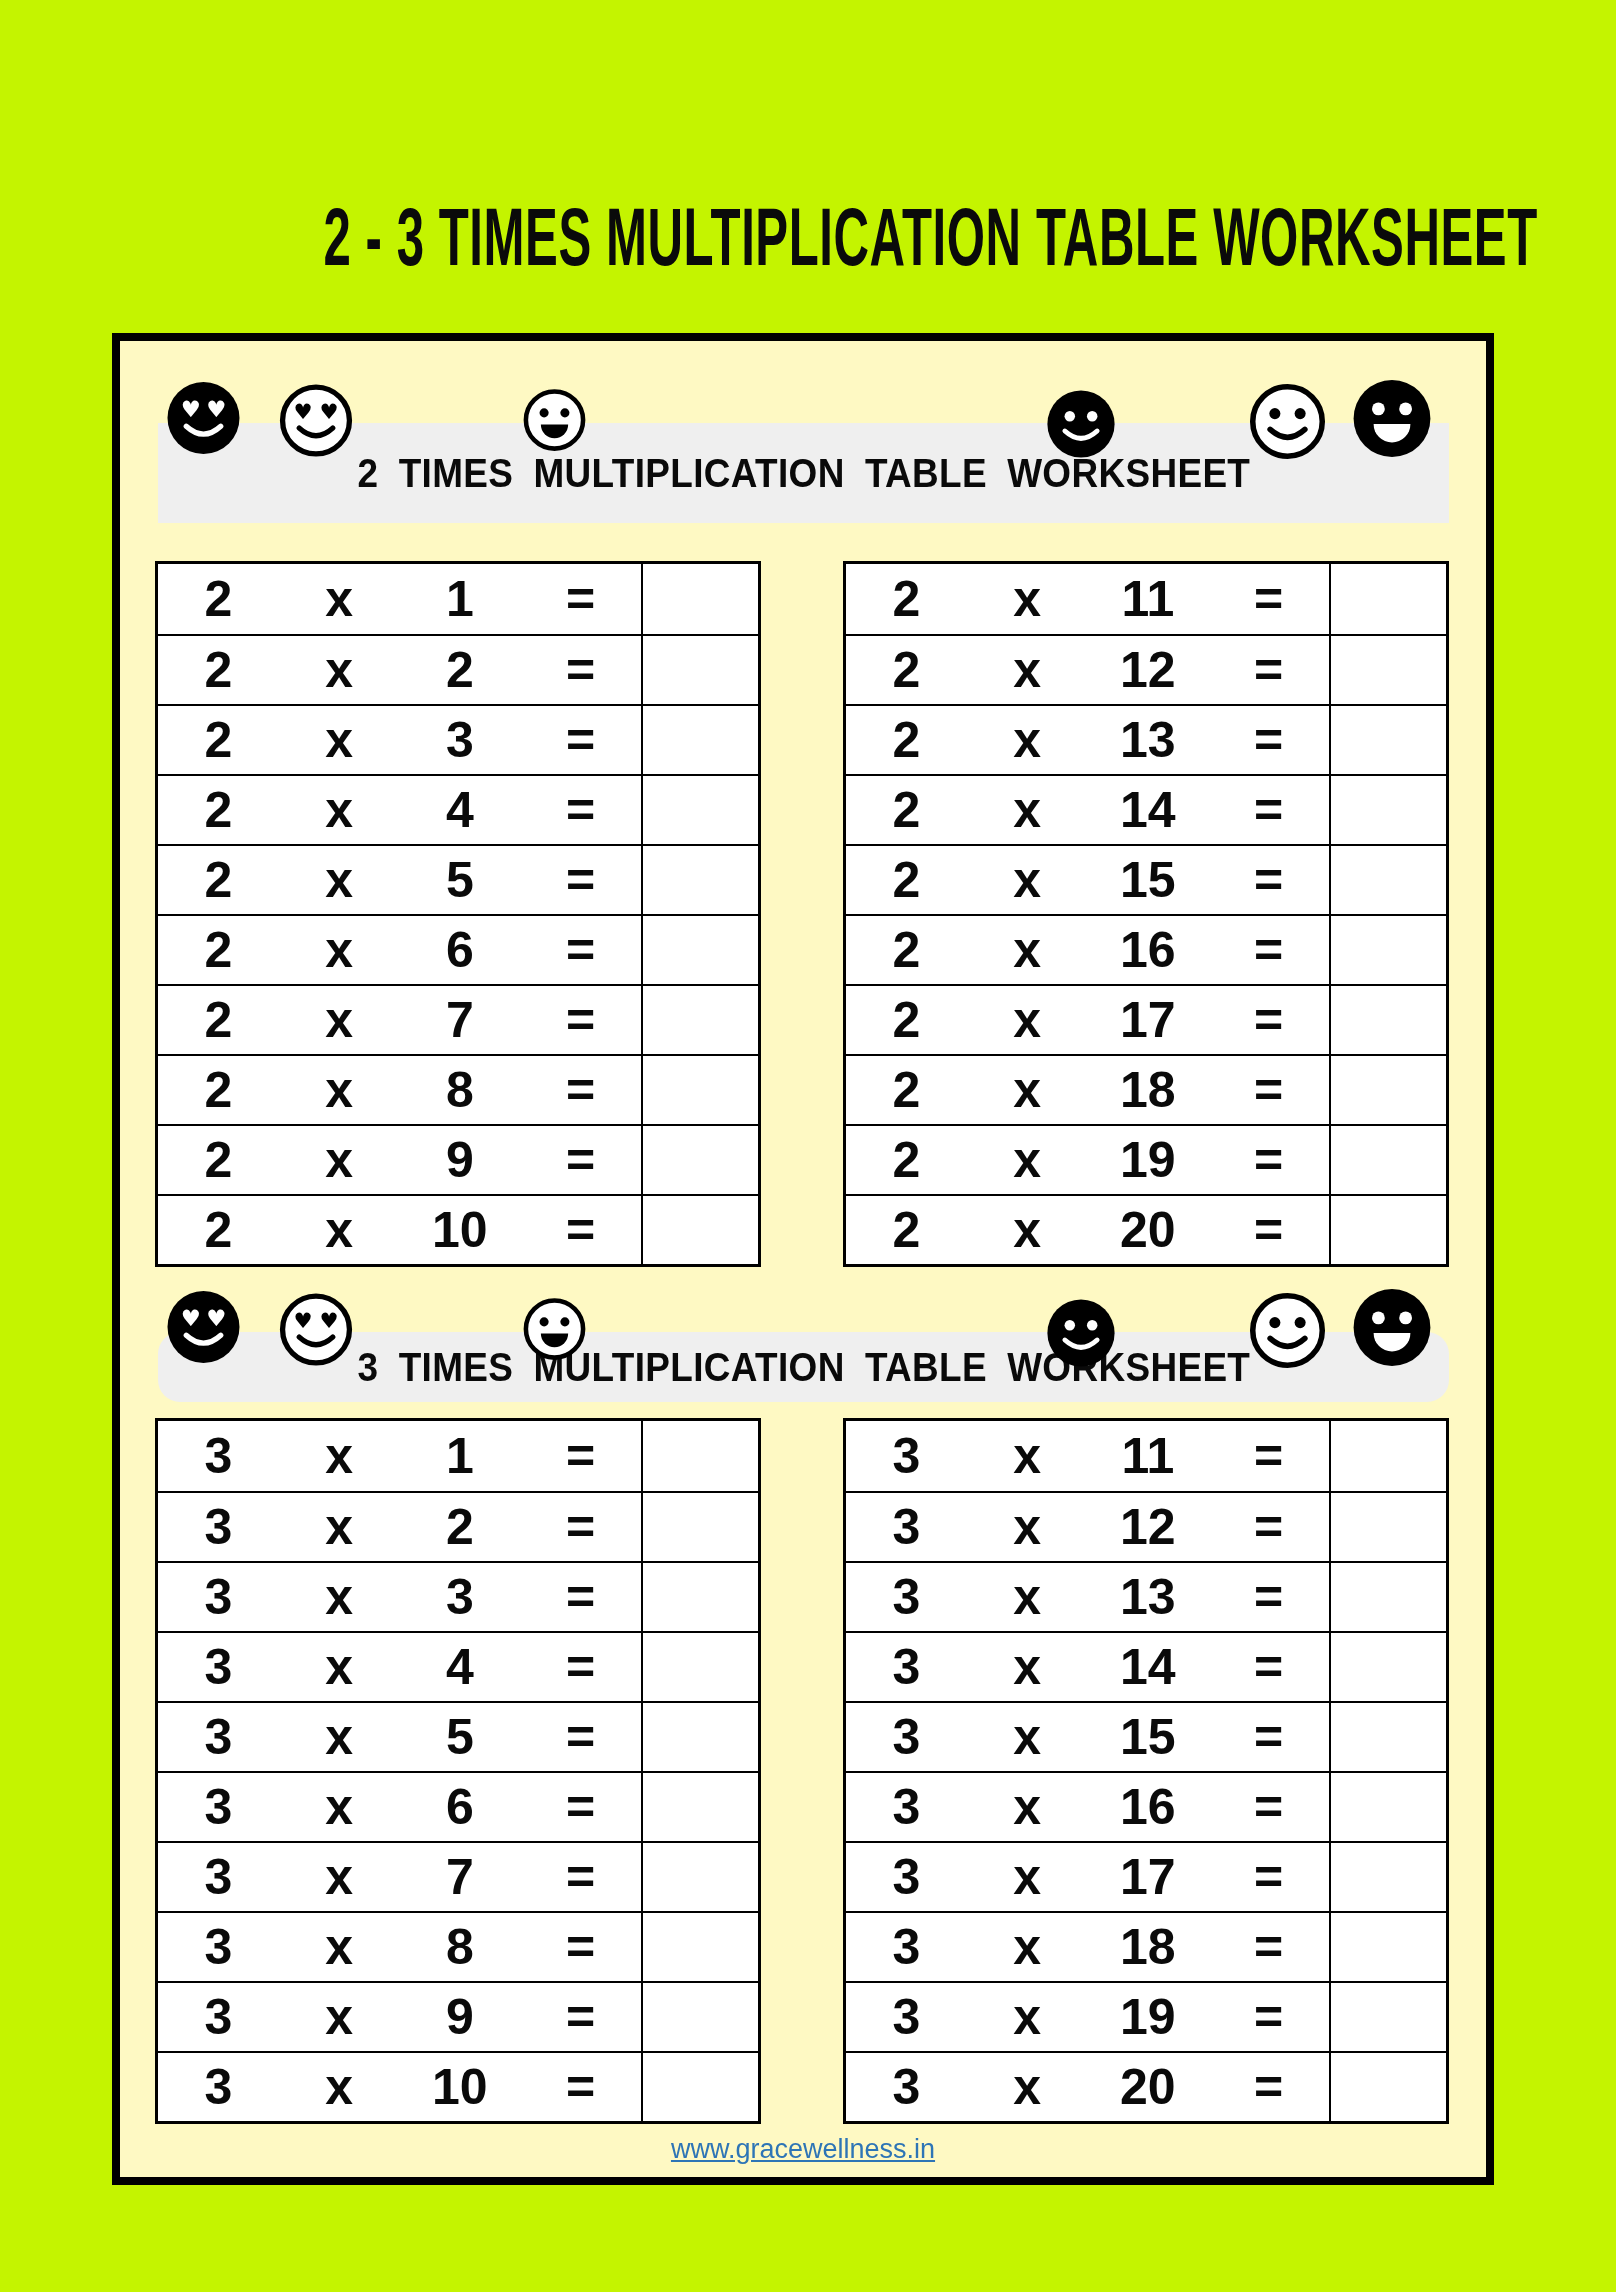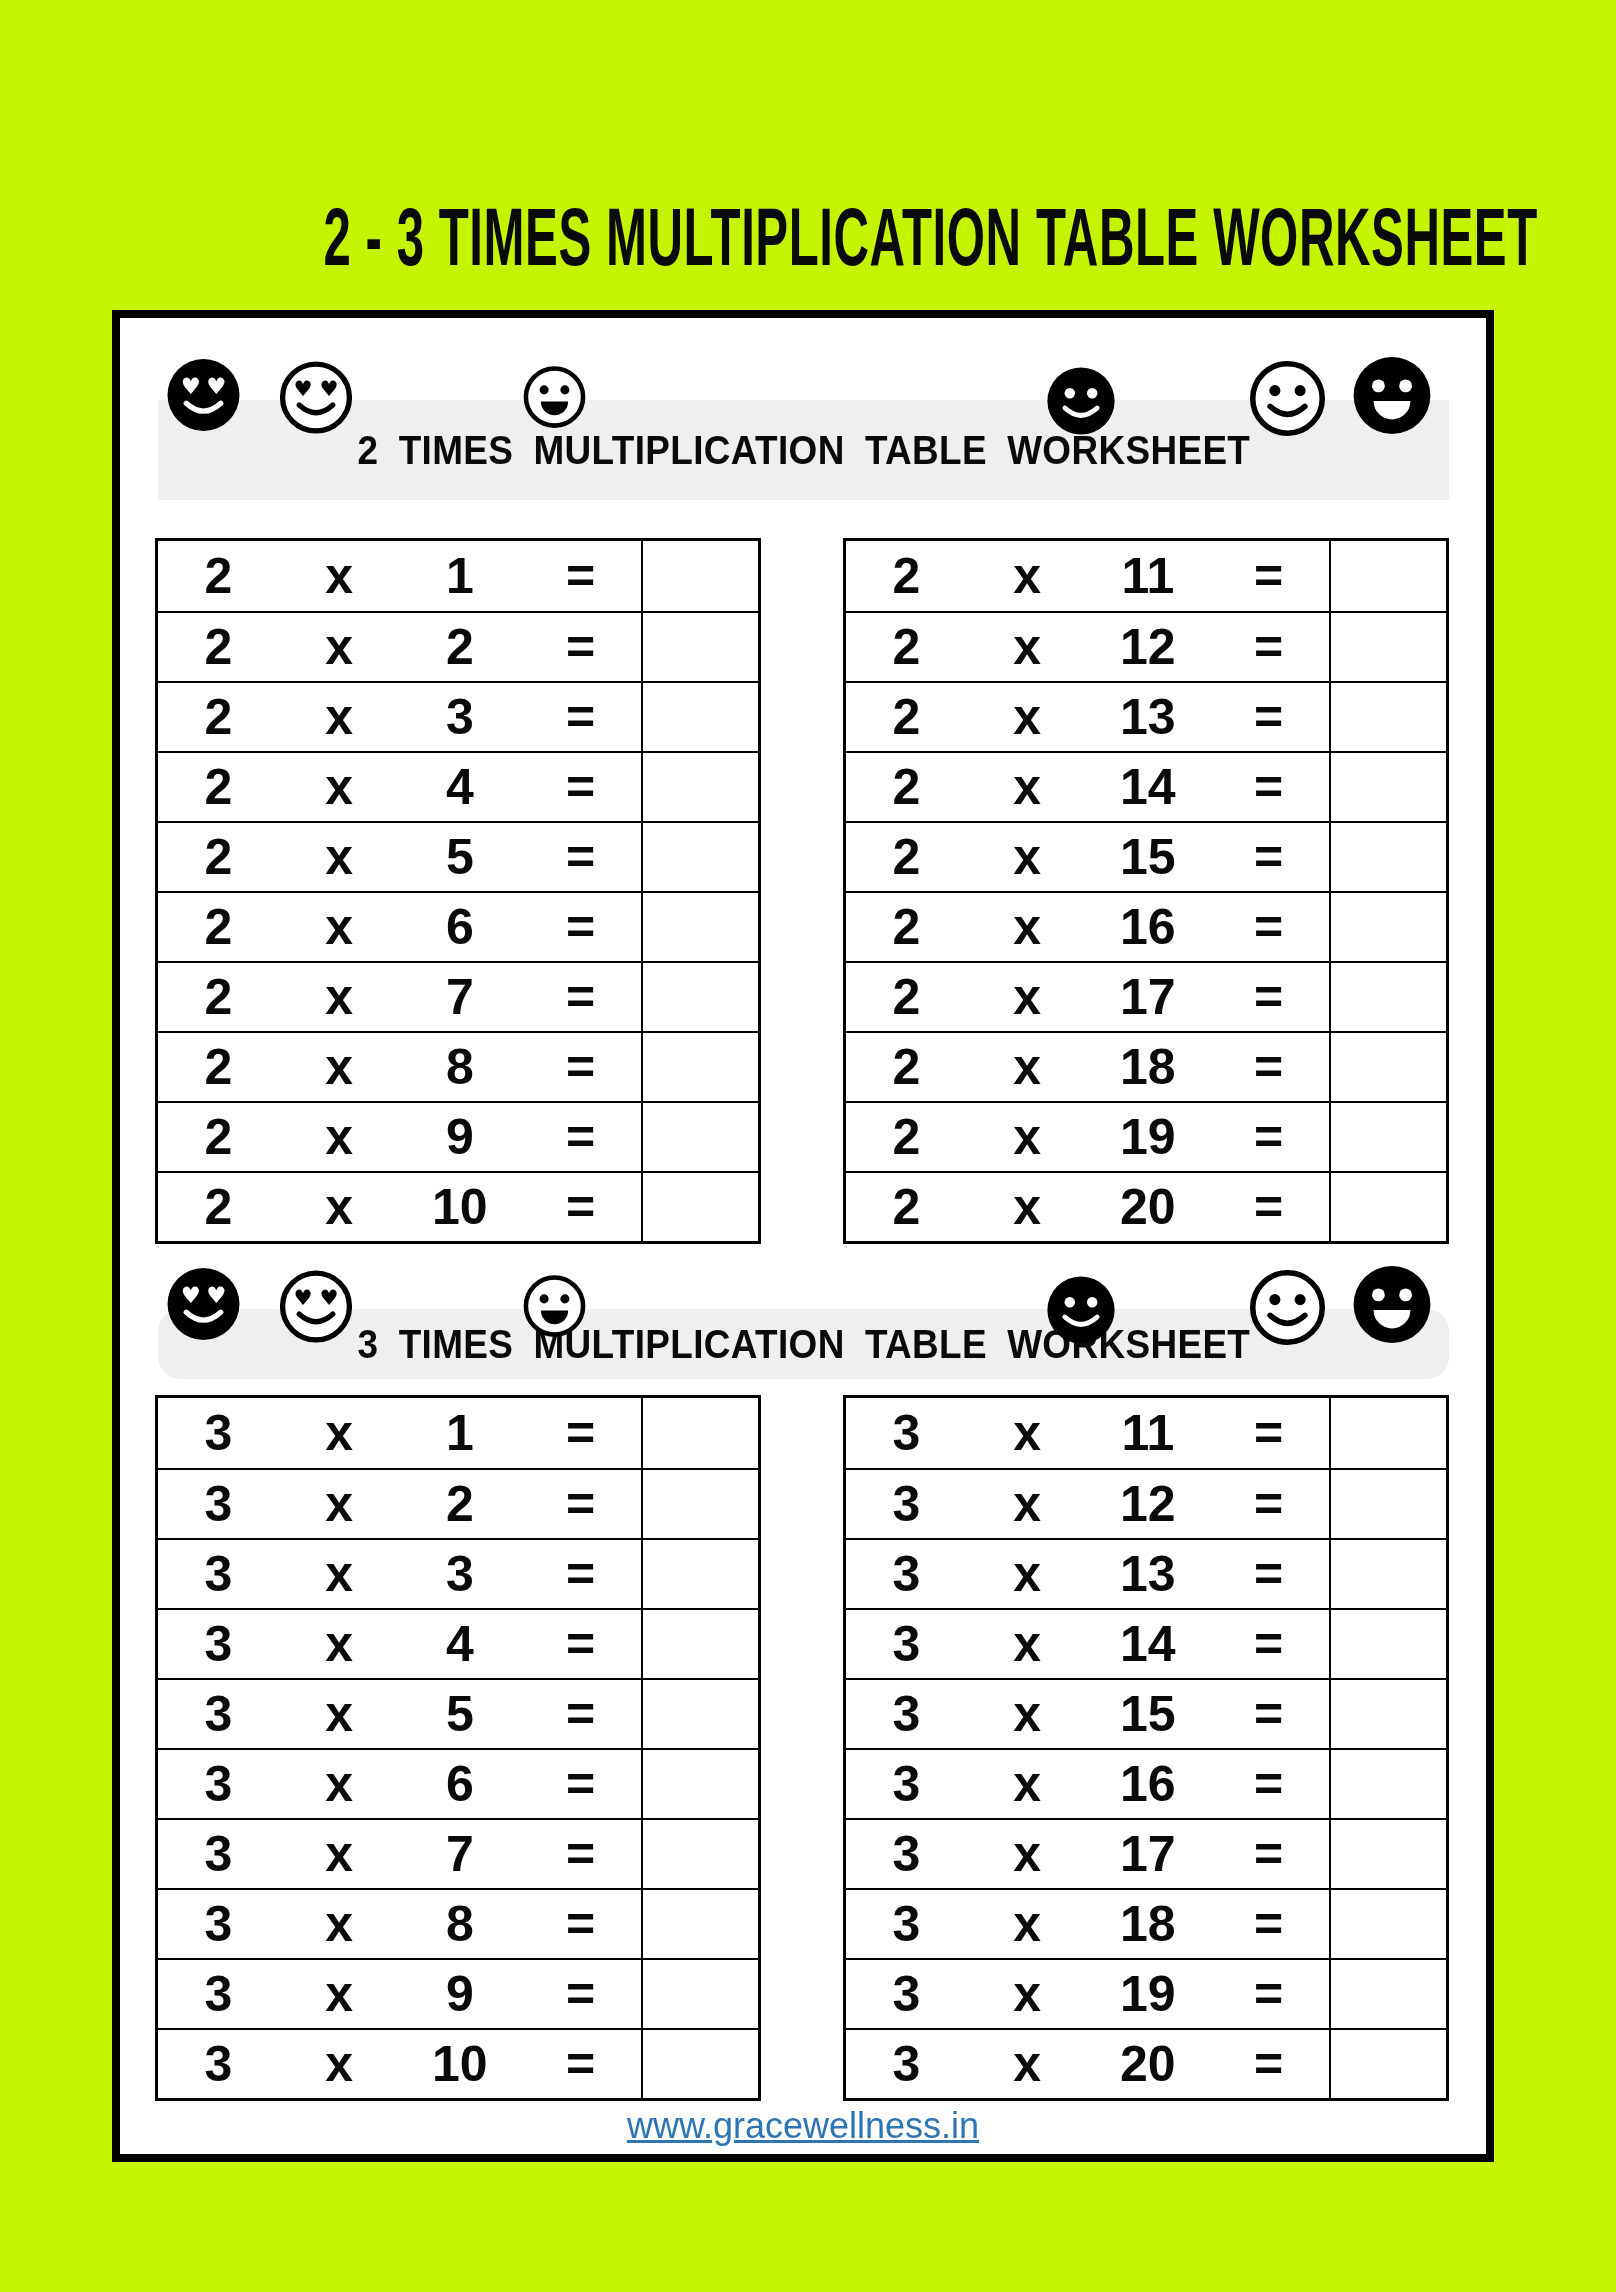--- a/index.html
+++ b/index.html
@@ -7,22 +7,22 @@
     width:1617px;height:2293px;position:relative;overflow:hidden;
     background:#C4F400;
     font-family:"Liberation Sans",sans-serif;
   }
   .page-title{
     position:absolute;top:192px;left:0;width:1617px;margin:0;
     text-align:center;font-size:82px;line-height:90px;font-weight:bold;color:#0a0a0a;
     transform:scaleX(0.60);letter-spacing:0.9px;white-space:nowrap;
   }
   .card{
-    position:absolute;left:112px;top:310px;width:1382px;height:1852px;
-    background:#ffffff;border:8px solid #000;box-sizing:border-box;
+    position:absolute;left:112px;top:333px;width:1382px;height:1852px;
+    background:#fef9c3;border:8px solid #000;box-sizing:border-box;
   }
   
   .emoji-row{position:absolute;left:0;width:1366px;height:82px;z-index:2;}
   .sec-0 .emoji-row{top:39px;}
   .sec-1 .emoji-row{top:948px;}
   .emoji{position:absolute;}
   .emoji svg{display:block;width:100%;height:100%;}
   .emoji.e0{left:46px;top:0;width:75px;height:76px;}
   .emoji.e1{left:158px;top:1.8px;width:76px;height:77px;}
   .emoji.e2{left:402px;top:7.2px;width:65px;height:66px;}
@@ -48,21 +48,21 @@
   .trow{display:flex;height:70px;box-sizing:border-box;border-top:2.7px solid #000;}
   .trow:first-child{border-top:none;}
   .eq{flex:1;display:flex;}
   .eq span{
     flex:1;display:flex;align-items:center;justify-content:center;
     font-size:50px;font-weight:bold;color:#0a0a0a;
   }
   .ans{width:115px;border-left:2.7px solid #000;background:#fff;}
   
   .footer{position:absolute;left:0;top:1791px;width:1366px;text-align:center;}
-  .footer a{color:#2E75B6;font-size:36px;line-height:34px;text-decoration:underline;font-weight:normal;}
+  .footer a{color:#2E75B6;font-size:27px;line-height:34px;text-decoration:underline;font-weight:normal;}
   .svg-defs{position:absolute;width:0;height:0;overflow:hidden;}
 </style>
 </head>
 <body style="background: rgb(196, 244, 0);">
 
 <svg class="svg-defs" aria-hidden="true">
   <g id="heart-eyes-filled">
     <circle cx="50" cy="50" r="48" fill="#000"></circle>
     <text x="33" y="48" font-size="30" text-anchor="middle" fill="#fff" font-family="DejaVu Sans, sans-serif">♥</text>
     <text x="67" y="48" font-size="30" text-anchor="middle" fill="#fff" font-family="DejaVu Sans, sans-serif">♥</text>

